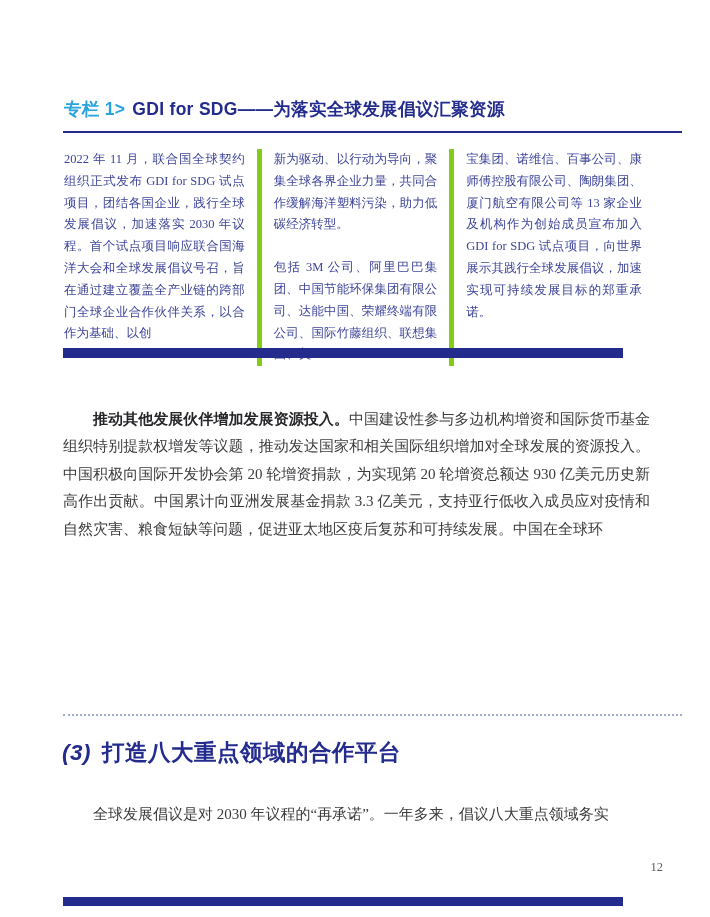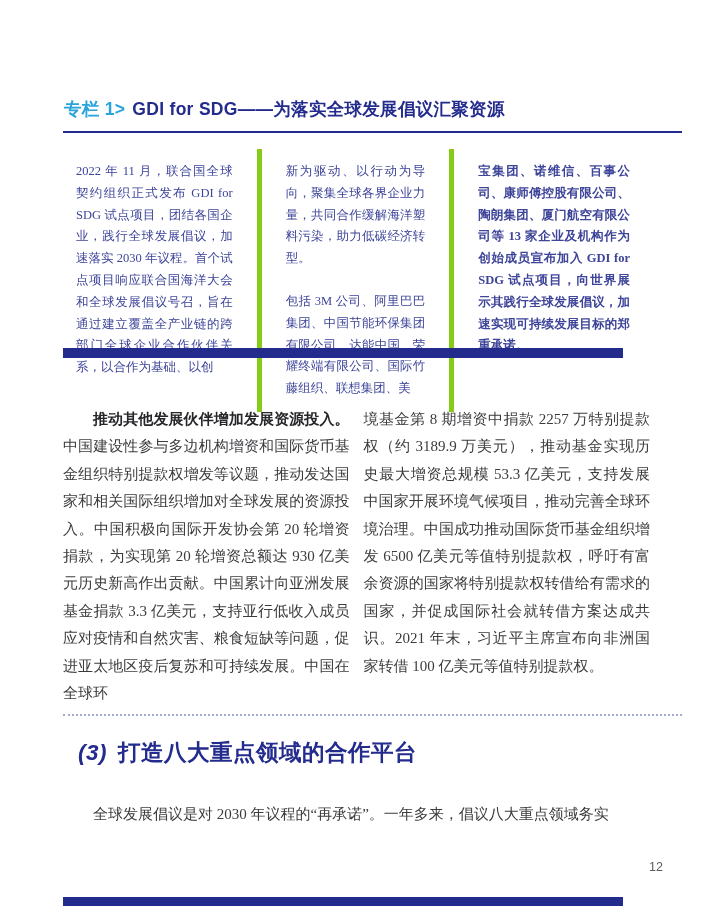--- a/index.html
+++ b/index.html
@@ -32,23 +32,23 @@
     display:flex; align-items:stretch;
   }
   .box-col {
     width:33.333%; box-sizing:border-box;
     padding:0 12px;
     font-size:12.5px; line-height:21.8px;
     color:#3d4499;
     text-align:justify;
   }
   .box-col:first-child { padding-left:0; }
-  .box-col:last-child  { padding-right:0;font-weight:bold; }
+  .box-col:last-child  { padding-right:0; }
   .box-col + .box-col  { border-left:5px solid #84cc16; }
-  .box-col p { margin:12px; }
+  .box-col p { margin:0; }
   .box-col p + p { margin-top:21px; }
 
   
   .mid-bar {
     position:absolute; left:63px; top:348px; width:560px; height:10px;
     background:#232b8d;
   }
   .footer-bar {
     position:absolute; left:63px; top:897px; width:560px; height:9px;
     background:#232b8d;
@@ -74,31 +74,31 @@
   .lead { font-weight:bold; color:#26262a; }
 
   
   .dotted-rule {
     position:absolute; left:63px; top:714px; width:619px; height:0;
     border-top:2px dotted #a3aacf;
   }
 
   
   .section-heading {
-    position:absolute; left:78px; top:737px;
+    position:absolute; left:62px; top:737px;
     font-family:"Liberation Sans", sans-serif;
     font-weight:bold; font-size:22.5px; color:#232b8d;
     letter-spacing:0.5px; white-space:nowrap;
   }
   .section-number { font-style:italic; margin-right:11px; }
 
   
   .page-number {
     position:absolute; right:47px; top:860px;
-    font-family:Liberation Sans, sans-serif;
+    font-family:Liberation Serif, serif;
     font-size:12.5px; color:#5a5a60;
   }
 </style>
 </head>
 <body>
 
 <div class="page">
 
   <div class="header">
     <span class="tag">专栏 1&gt;</span><span class="title">GDI for SDG——为落实全球发展倡议汇聚资源</span>
@@ -117,23 +117,20 @@
       <p>宝集团、诺维信、百事公司、康师傅控股有限公司、陶朗集团、厦门航空有限公司等 13 家企业及机构作为创始成员宣布加入 GDI for SDG 试点项目，向世界展示其践行全球发展倡议，加速实现可持续发展目标的郑重承诺。</p>
     </div>
   </div>
 
   <div class="mid-bar"></div>
 
   <div class="body-cols">
     <div class="body-col">
       <p class="indent"><span class="lead">推动其他发展伙伴增加发展资源投入。</span><span>中国建设性参与多边机构增资和国际货币基金组织特别提款权增发等议题，推动发达国家和相关国际组织增加对全球发展的资源投入。中国积极向国际开发协会第 20 轮增资捐款，为实现第 20 轮增资总额达 930 亿美元历史新高作出贡献。中国累计向亚洲发展基金捐款 3.3 亿美元，支持亚行低收入成员应对疫情和自然灾害、粮食短缺等问题，促进亚太地区疫后复苏和可持续发展。中国在全球环</span></p>
     </div>
-    <div class="body-col">
-      <p>境基金第 8 期增资中捐款 2257 万特别提款权（约 3189.9 万美元），推动基金实现历史最大增资总规模 53.3 亿美元，支持发展中国家开展环境气候项目，推动完善全球环境治理。中国成功推动国际货币基金组织增发 6500 亿美元等值特别提款权，呼吁有富余资源的国家将特别提款权转借给有需求的国家，并促成国际社会就转借方案达成共识。2021 年末，习近平主席宣布向非洲国家转借 100 亿美元等值特别提款权。</p>
-    </div>
   </div>
 
   <div class="dotted-rule"></div>
 
   <div class="section-heading">
     <span class="section-number">(3)</span><span>打造八大重点领域的合作平台</span>
   </div>
 
   <div class="outro-cols">
     <div class="body-col">

